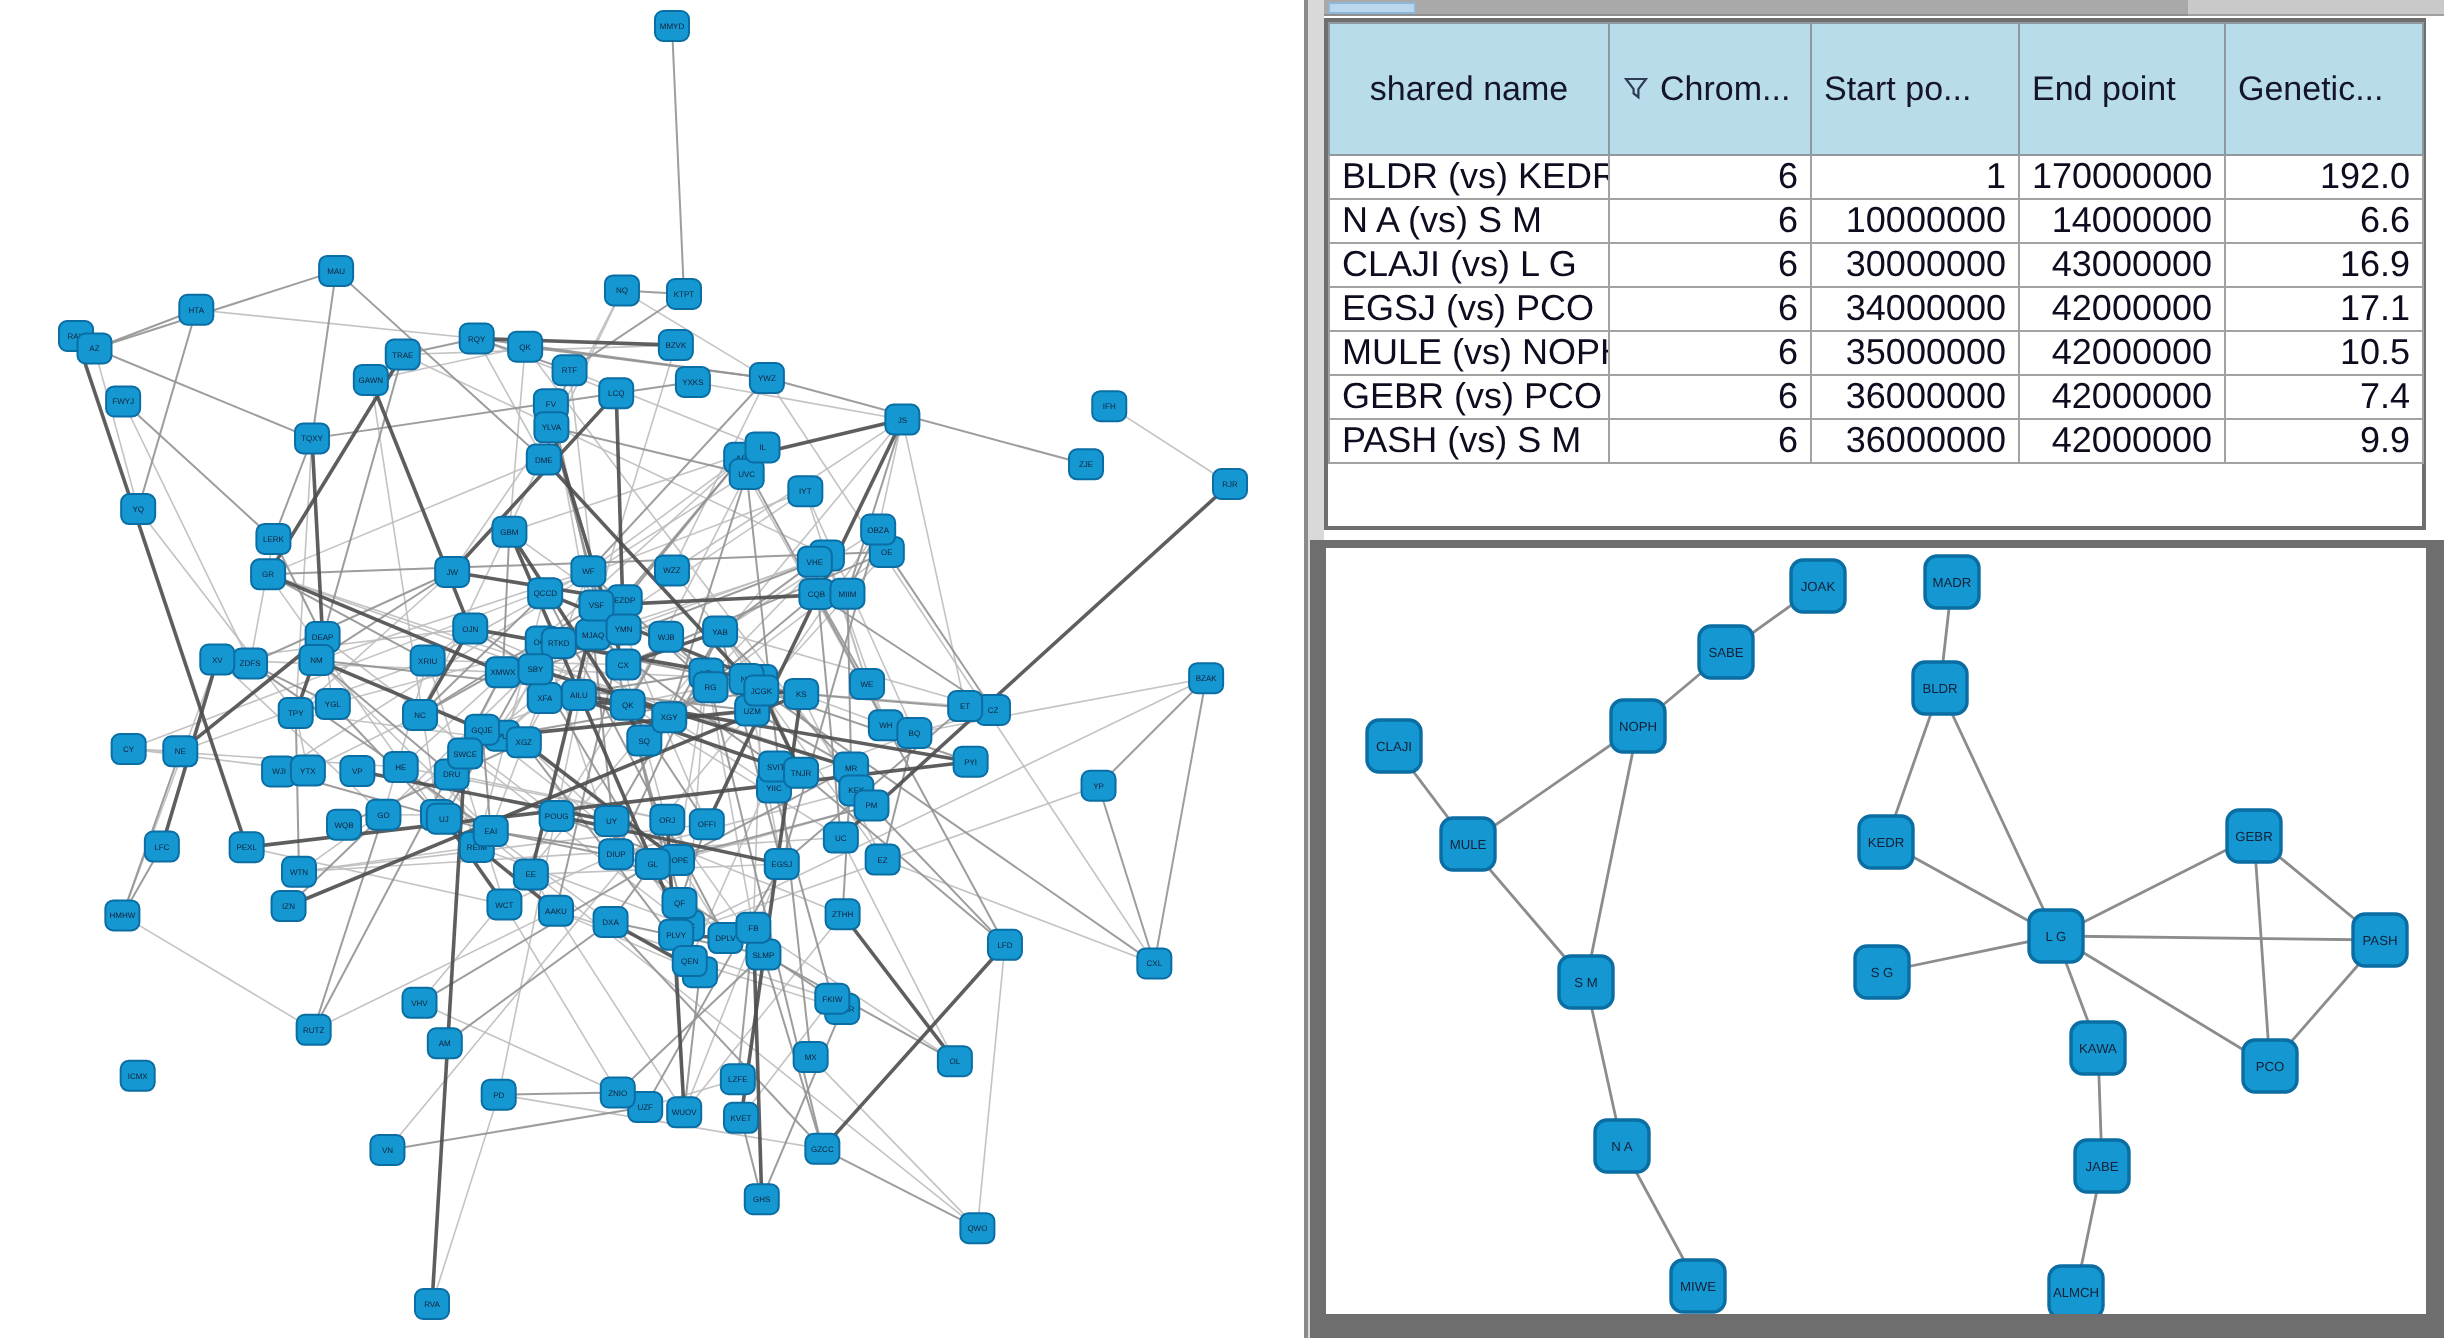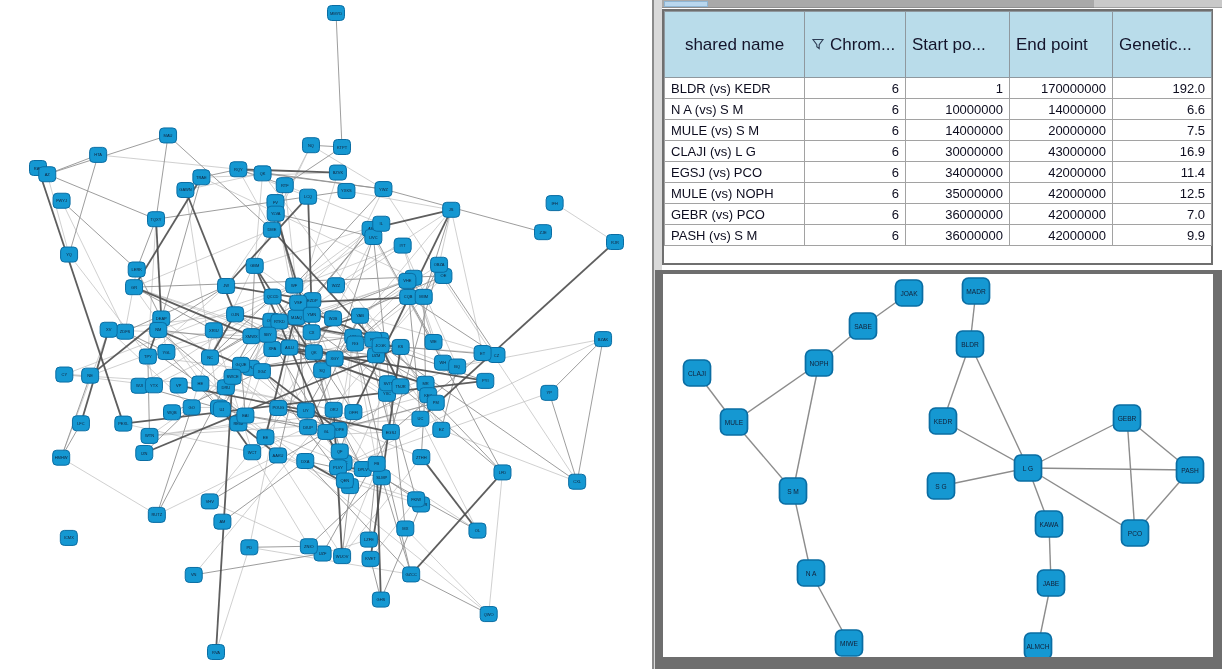--- a/index.html
+++ b/index.html
@@ -18,21 +18,21 @@
   #strip-bar{position:absolute;left:0;top:0;width:432px;height:7px;background:#a9a9a9;border-bottom:1px solid #8f8f8f;}
   #strip-bar-light{position:absolute;left:432px;top:0;width:128px;height:7px;background:#c9c9c9;border-bottom:1px solid #9f9f9f;}
   #strip-chip{position:absolute;left:2px;top:1px;width:44px;height:6px;background:#b9d7ee;border:1px solid #8fb6d4;box-sizing:border-box;}
 
   
   #table-panel{position:absolute;left:662px;top:9px;width:551px;height:256px;
                border:2px solid #6f6f6f;box-sizing:border-box;background:#ffffff;}
   #attribute-table{border-collapse:collapse;table-layout:fixed;width:100%;}
   #attribute-table th{background:#b9dcea;border:1px solid #8f989e;height:33px;
                       font-size:17px;font-weight:normal;color:#14142b;padding:16px 6px;overflow:hidden;white-space:nowrap;}
-  #attribute-table td{border:1px solid #a2a2a2;height:20px;font-size:13px;color:#0d0d1f;
+  #attribute-table td{border:1px solid #a2a2a2;height:20px;font-size:18px;color:#0d0d1f;
                       padding:0 6px;overflow:hidden;white-space:nowrap;background:#ffffff;}
   #attribute-table th:first-child{text-align:center;}
   #attribute-table th.th-filter{text-align:left;}
   #attribute-table th.th-num{text-align:left;}
   #attribute-table td.cell-name{text-align:left;}
   #attribute-table td.cell-num{text-align:right;}
   .funnel{display:inline-block;vertical-align:-1px;margin-right:5px;}
 
   
   #subnetwork-panel{position:absolute;left:655px;top:270px;width:567px;height:399px;box-sizing:border-box;
@@ -1045,53 +1045,46 @@
             <td class="cell-num">192.0</td>
           </tr>
           <tr>
             <td class="cell-name">N A (vs) S M</td>
             <td class="cell-num">6</td>
             <td class="cell-num">10000000</td>
             <td class="cell-num">14000000</td>
             <td class="cell-num">6.6</td>
           </tr>
           <tr>
-            <td class="cell-name">MULE (vs) S M</td>
-            <td class="cell-num">6</td>
-            <td class="cell-num">14000000</td>
-            <td class="cell-num">20000000</td>
-            <td class="cell-num">7.5</td>
-          </tr>
-          <tr>
             <td class="cell-name">CLAJI (vs) L G</td>
             <td class="cell-num">6</td>
             <td class="cell-num">30000000</td>
             <td class="cell-num">43000000</td>
             <td class="cell-num">16.9</td>
           </tr>
           <tr>
             <td class="cell-name">EGSJ (vs) PCO</td>
             <td class="cell-num">6</td>
             <td class="cell-num">34000000</td>
             <td class="cell-num">42000000</td>
-            <td class="cell-num">11.4</td>
+            <td class="cell-num">17.1</td>
           </tr>
           <tr>
             <td class="cell-name">MULE (vs) NOPH</td>
             <td class="cell-num">6</td>
             <td class="cell-num">35000000</td>
             <td class="cell-num">42000000</td>
-            <td class="cell-num">12.5</td>
+            <td class="cell-num">10.5</td>
           </tr>
           <tr>
             <td class="cell-name">GEBR (vs) PCO</td>
             <td class="cell-num">6</td>
             <td class="cell-num">36000000</td>
             <td class="cell-num">42000000</td>
-            <td class="cell-num">7.0</td>
+            <td class="cell-num">7.4</td>
           </tr>
           <tr>
             <td class="cell-name">PASH (vs) S M</td>
             <td class="cell-num">6</td>
             <td class="cell-num">36000000</td>
             <td class="cell-num">42000000</td>
             <td class="cell-num">9.9</td>
           </tr>
         </tbody>
     </table>

